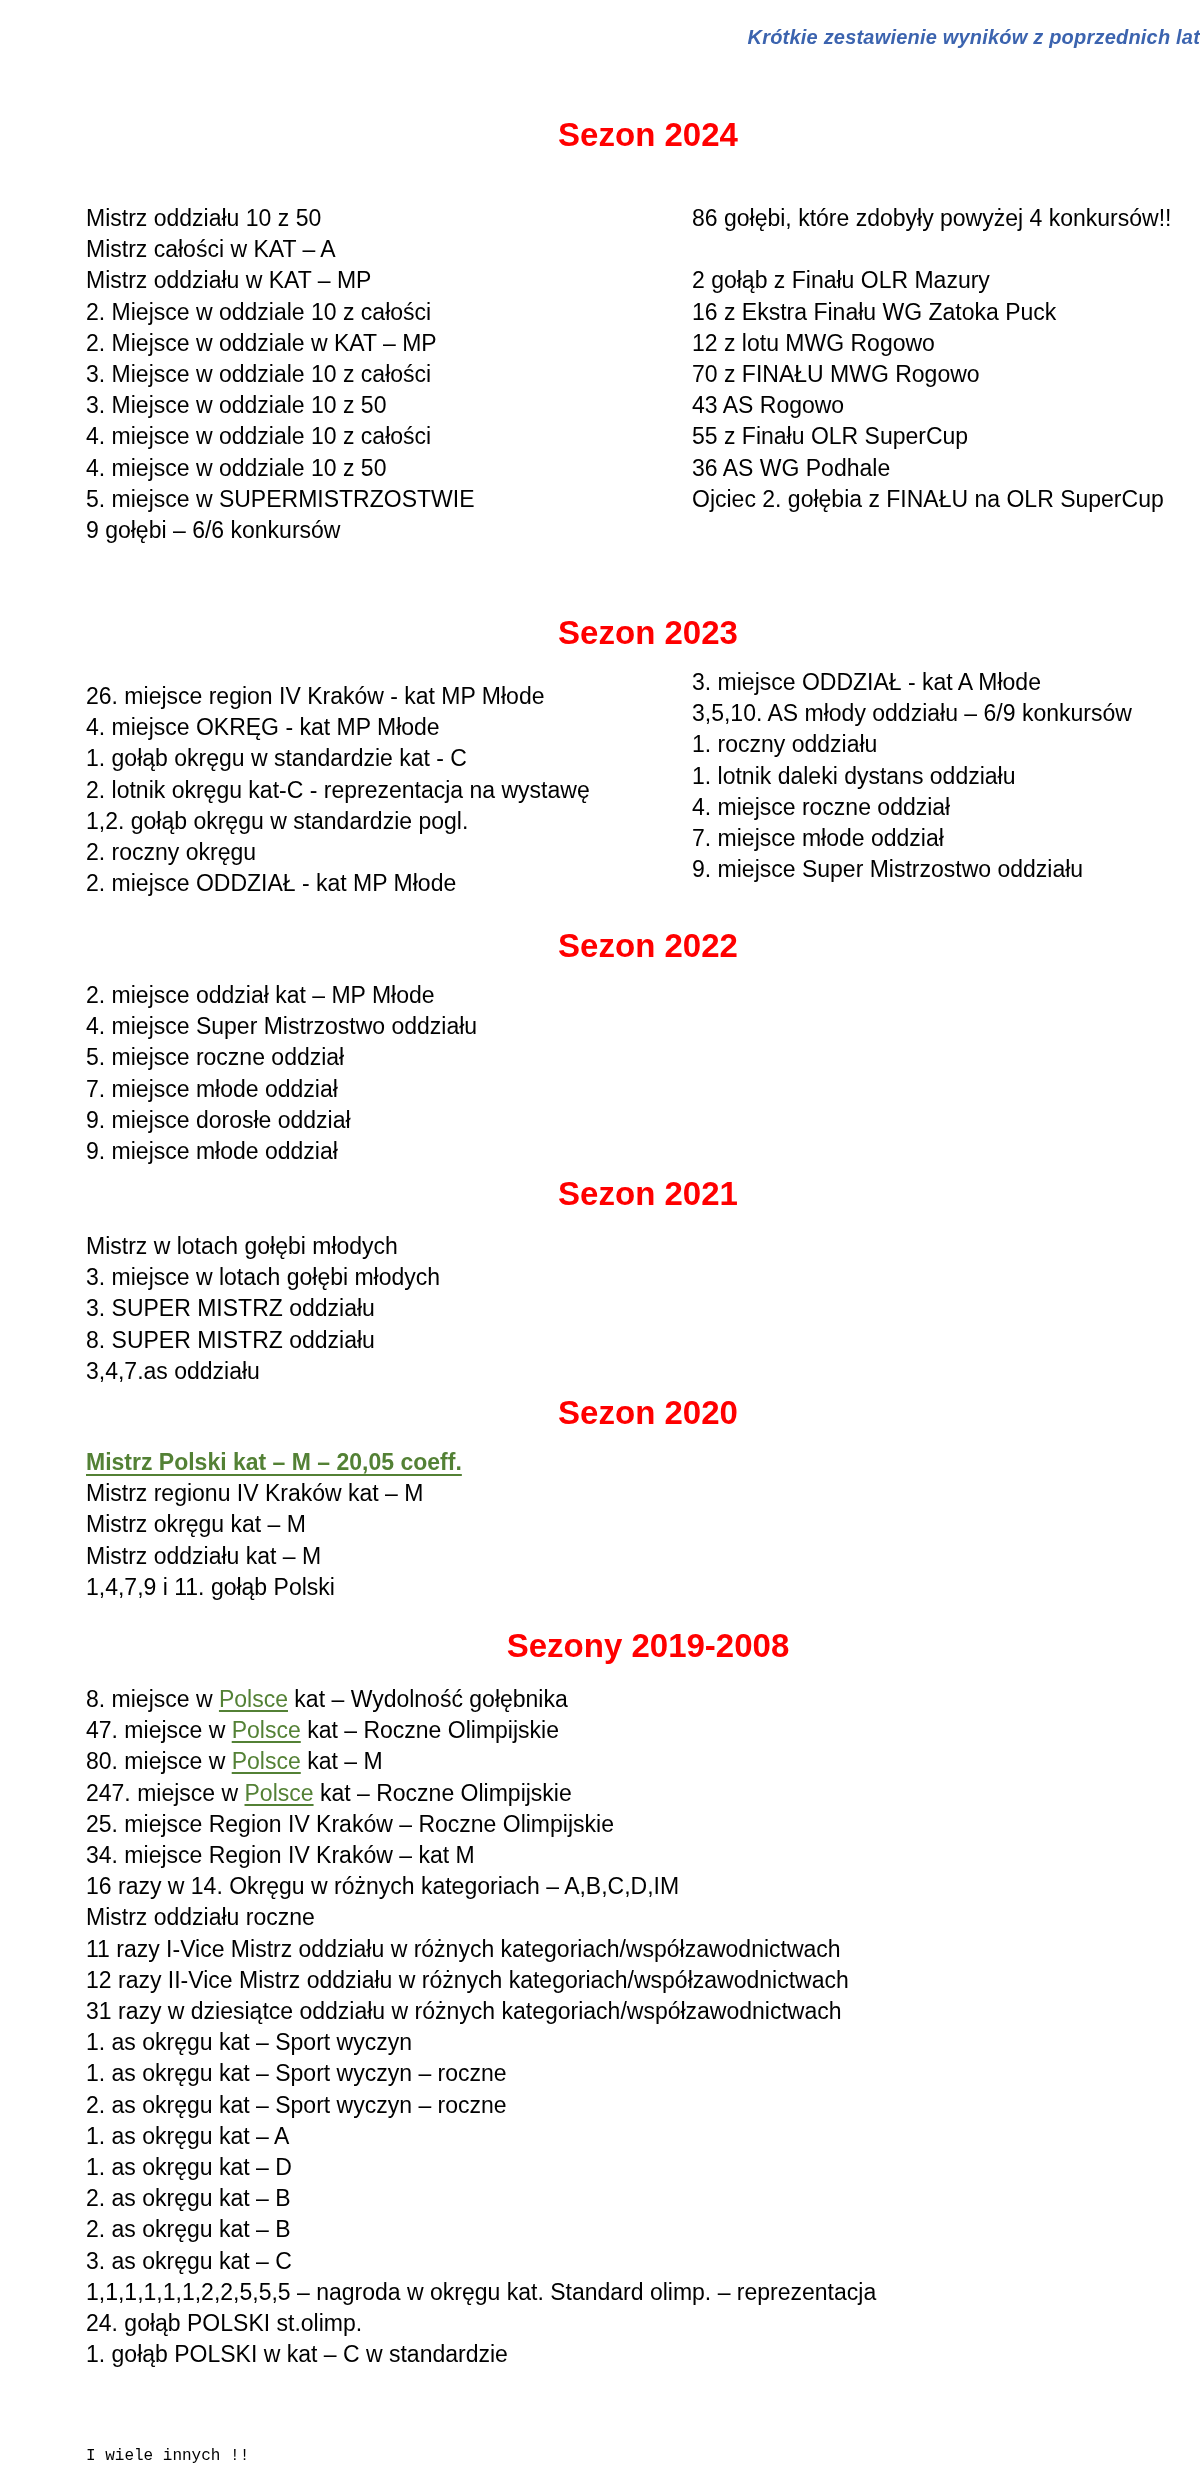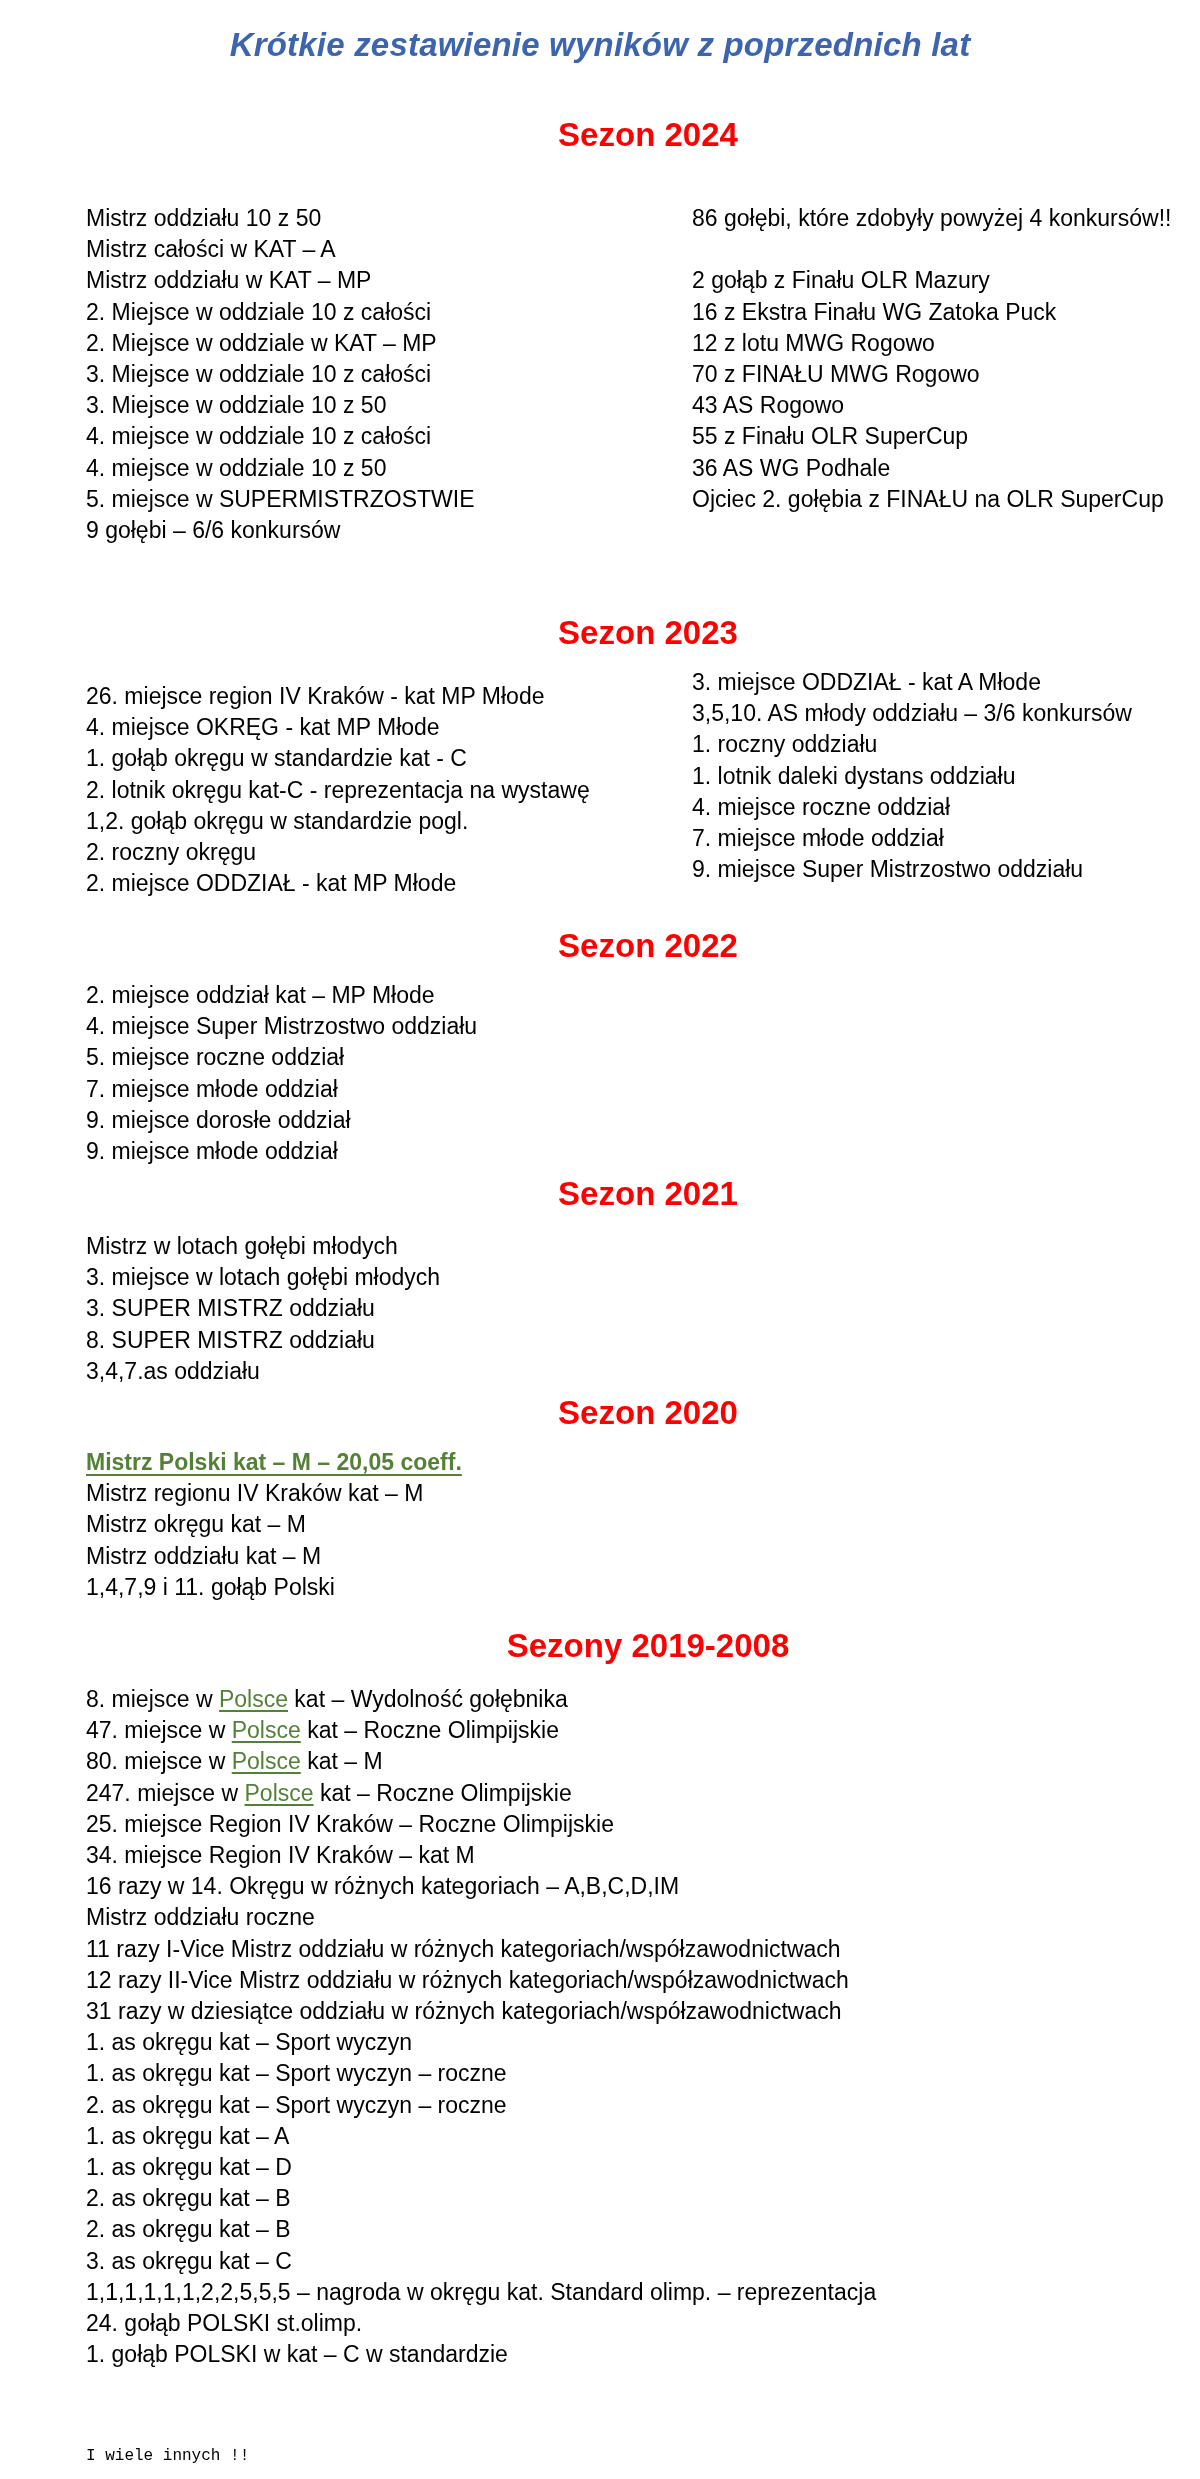--- a/index.html
+++ b/index.html
@@ -1,22 +1,22 @@
 <!DOCTYPE html>
 <html style="--accent-blue: #3C64AF; --heading-red: #FF0000; --link-green: #538135;"><head>
 <meta charset="utf-8">
 <style>
   html,body{margin:0;padding:0;background:#fff;}
   .page{
     position:relative;width:1200px;height:2479px;background:#ffffff;
     font-family:"Liberation Sans",sans-serif;color:#000;overflow:hidden;
   }
   .doc-title{
-    position:absolute;top:26px;left:0;width:100%;text-align:center;
-    font-size:33px;font-style:italic;font-weight:bold;
+    position:absolute;top:26px;left:0;width:100%;text-align:right;
+    font-size:20px;font-style:italic;font-weight:bold;
     color:var(--accent-blue,#3C64AF);letter-spacing:.2px;
   }
   .season-heading{
     position:absolute;left:0;width:100%;margin:0;text-align:center;
     transform:translateX(48px);
     font-size:33px;line-height:40px;font-weight:bold;color:var(--heading-red,#FF0000);
   }
   #h2024{top:115px}
   #h2023{top:613px}
   #h2022{top:926px}
@@ -86,21 +86,21 @@
       <div class="row"><span>26. miejsce region IV Kraków - kat MP Młode</span></div>
       <div class="row"><span>4. miejsce OKRĘG - kat MP Młode</span></div>
       <div class="row"><span>1. gołąb okręgu w standardzie kat - C</span></div>
       <div class="row"><span>2. lotnik okręgu kat-C - reprezentacja na wystawę</span></div>
       <div class="row"><span>1,2. gołąb okręgu w standardzie pogl.</span></div>
       <div class="row"><span>2. roczny okręgu</span></div>
       <div class="row"><span>2. miejsce ODDZIAŁ - kat MP Młode</span></div>
     </div>
   <div class="list" id="l2023-right">
       <div class="row"><span>3. miejsce ODDZIAŁ - kat A Młode</span></div>
-      <div class="row"><span>3,5,10. AS młody oddziału – 3/6 konkursów</span></div>
+      <div class="row"><span>3,5,10. AS młody oddziału – 6/9 konkursów</span></div>
       <div class="row"><span>1. roczny oddziału</span></div>
       <div class="row"><span>1. lotnik daleki dystans oddziału</span></div>
       <div class="row"><span>4. miejsce roczne oddział</span></div>
       <div class="row"><span>7. miejsce młode oddział</span></div>
       <div class="row"><span>9. miejsce Super Mistrzostwo oddziału</span></div>
     </div>
 
   <h2 class="season-heading" id="h2022">Sezon 2022</h2>
   <div class="list" id="l2022">
       <div class="row"><span>2. miejsce oddział kat – MP Młode</span></div>

